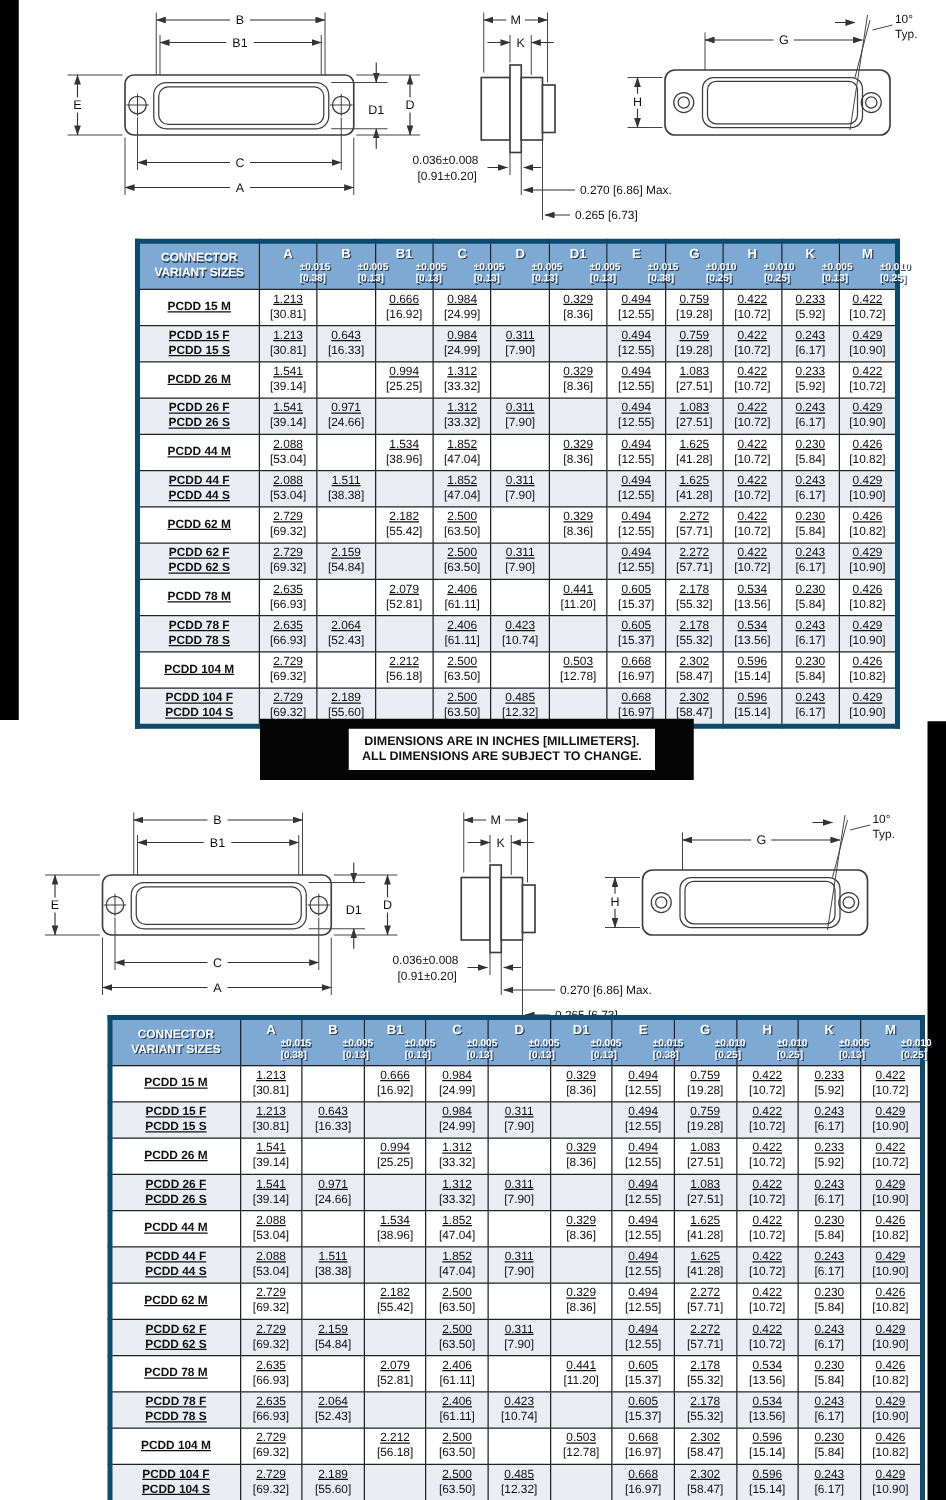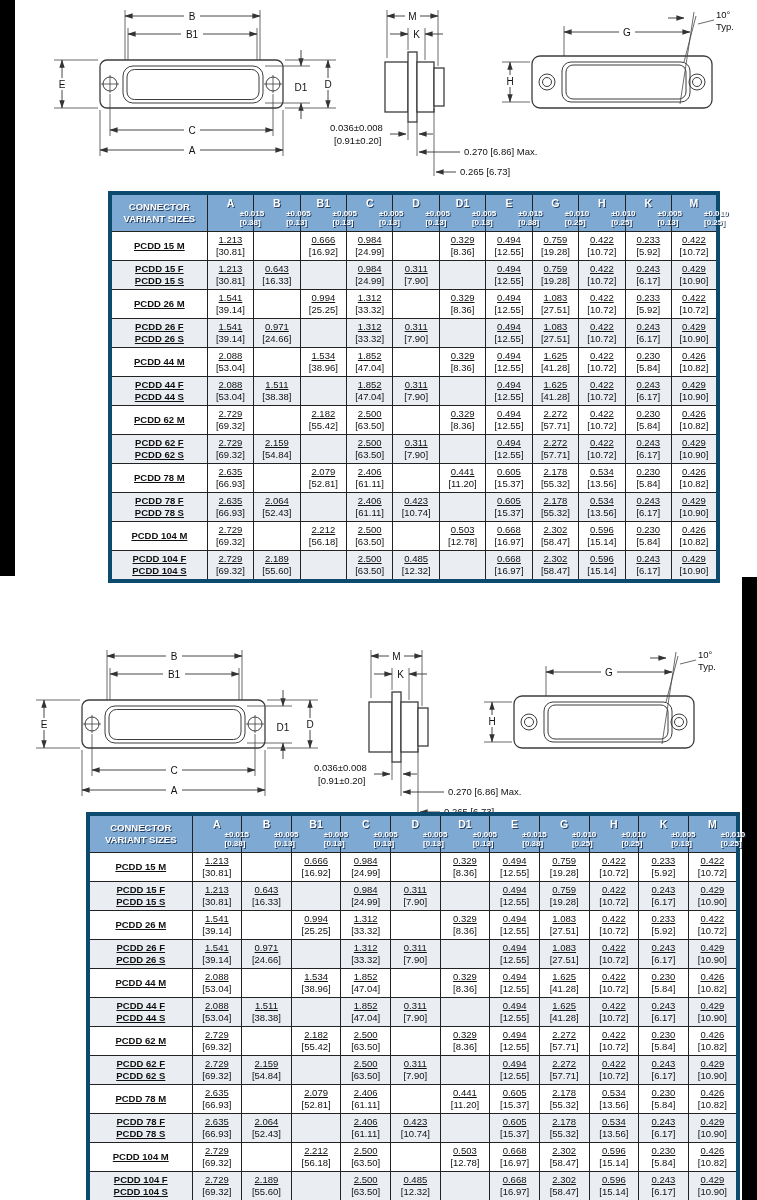--- a/index.html
+++ b/index.html
@@ -431,20 +431,26 @@
               <td><span class="in">2.302</span><br><span class="mm">[58.47]</span></td>
               <td><span class="in">0.596</span><br><span class="mm">[15.14]</span></td>
               <td><span class="in">0.243</span><br><span class="mm">[6.17]</span></td>
               <td><span class="in">0.429</span><br><span class="mm">[10.90]</span></td>
             </tr>
           </tbody>
         </table>
     </div>
   </section>
 
+  <div class="banner">
+    <div class="banner-inner">
+      <div>DIMENSIONS ARE IN INCHES [MILLIMETERS].</div>
+      <div>ALL DIMENSIONS ARE SUBJECT TO CHANGE.</div>
+    </div>
+  </div>
 
   <section class="dsec sec2">
 
     <svg class="svg-front" width="295" height="160" viewBox="0 0 295 160">
       <g>
         <line class="ext" x1="77" y1="8" x2="77" y2="70"></line>
         <line class="ext" x1="212" y1="8" x2="212" y2="70"></line>
         <line class="dim" x1="77" y1="14" x2="212" y2="14" marker-start="url(#arr)" marker-end="url(#arr)"></line>
         <rect class="chip" x="136" y="8" width="16" height="12"></rect>
         <text class="lbl" x="144" y="17.5" text-anchor="middle">B</text>

